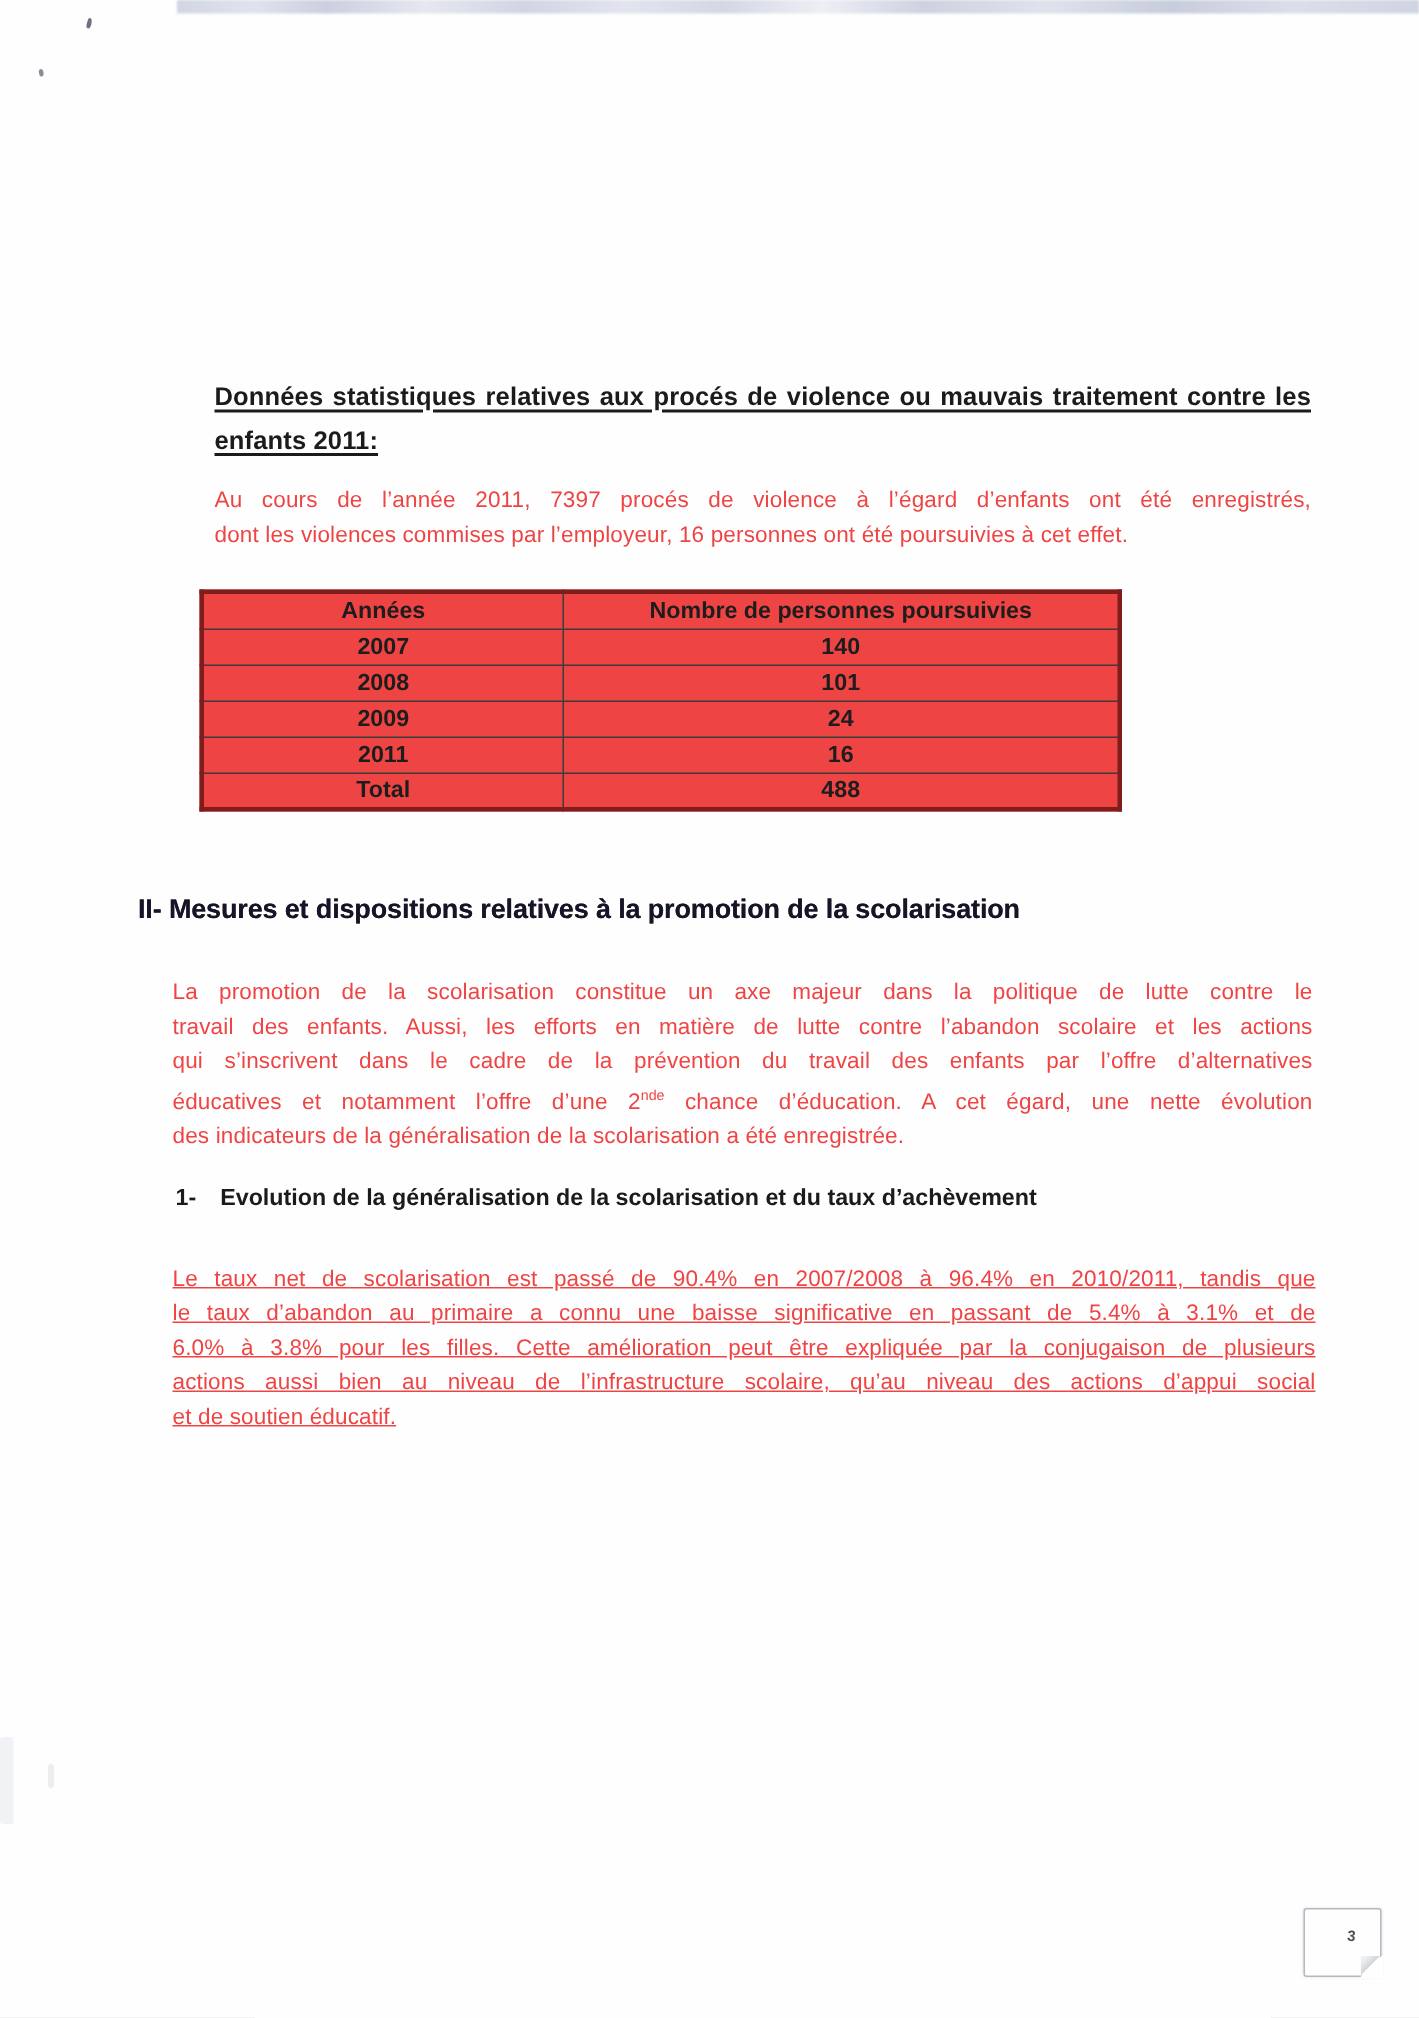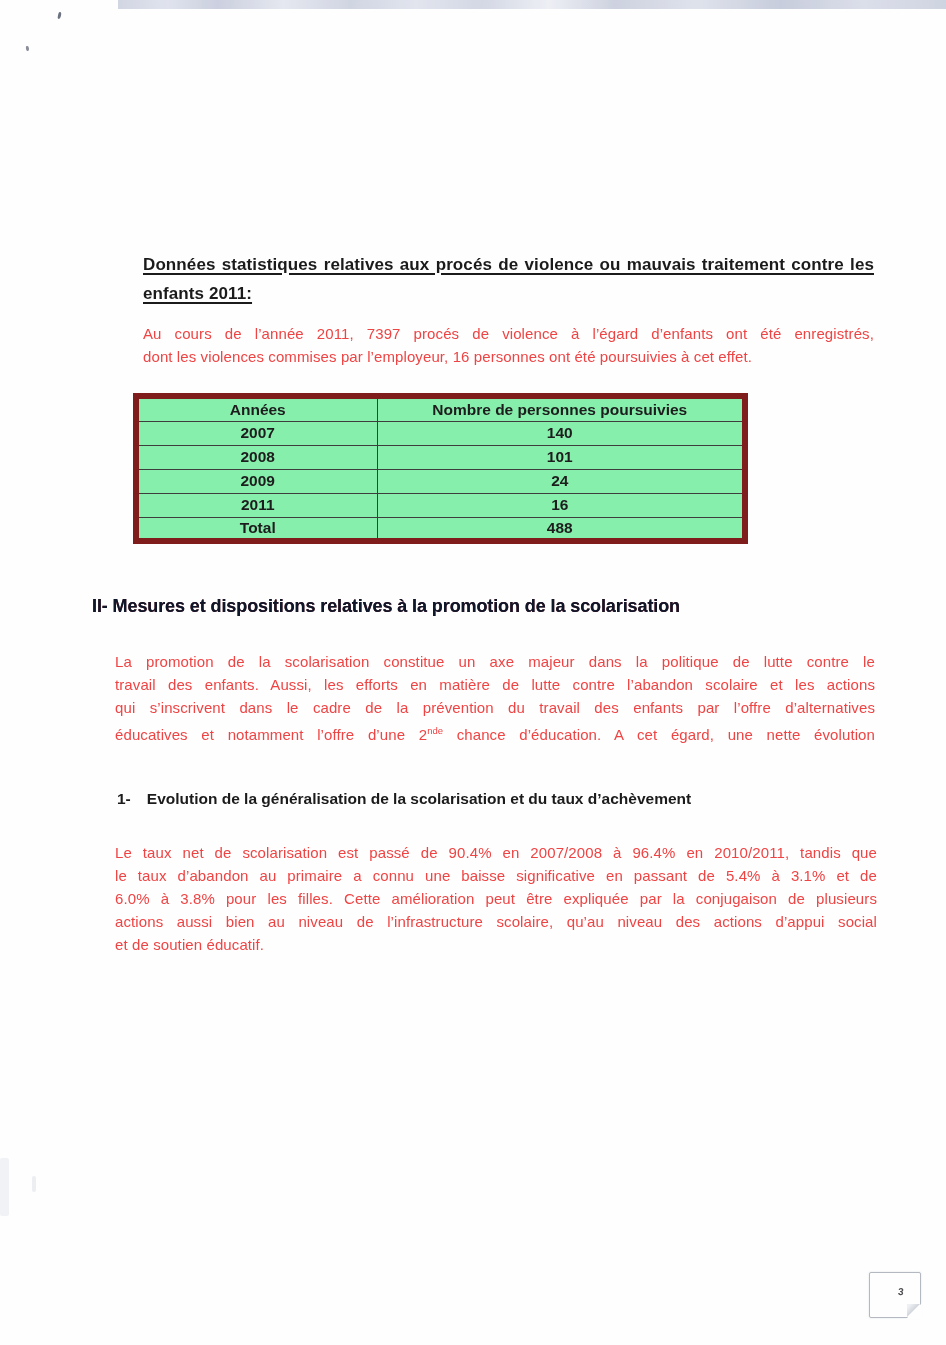--- a/index.html
+++ b/index.html
@@ -50,31 +50,31 @@
   .doc-title .tline { text-decoration: underline; text-decoration-thickness: 1.5px; text-underline-offset: 3px; }
 
   .para {
     position: absolute;
     font-size: 15px; line-height: 23px;
     color: #ef4444;
     letter-spacing: 0.1px;
   }
   .para-intro { left: 143px; top: 322px; width: 731px; }
   .para-scolarisation { left: 115px; top: 650px; width: 760px; }
-  .para-taux { left: 115px; top: 841px; width: 762px; }
+  .para-taux { left: 115px; top: 841px; width: 762px; text-decoration: underline; }
 
   sup.nde { font-size: 9.5px; vertical-align: 6px; letter-spacing: 0; }
 
   
   .stats-table {
     position: absolute; left: 133px; top: 393px; width: 615px;
     border-collapse: collapse;
-    border: 6px solid #7f1d1d;
+    border: 3px solid #7f1d1d;
     font-size: 15.5px; font-weight: 700; color: #1d1d1d;
-    background: #86efac;
+    background: #ef4444;
   }
   .stats-table th, .stats-table td {
     border: 1.5px solid #3d3d3d;
     text-align: center; vertical-align: middle;
     font-weight: 700;
   }
   .stats-table th { height: 25px; }
   .stats-table td { height: 24px; }
   .col-years { width: 241px; }
 
@@ -173,20 +173,21 @@
     </tbody>
   </table>
 
   <div class="section-heading">II- Mesures et dispositions relatives à la promotion de la scolarisation</div>
 
   <div class="para para-scolarisation">
     <div class="jline">La promotion de la scolarisation constitue un axe majeur dans la politique de lutte contre le</div>
     <div class="jline">travail des enfants. Aussi, les efforts en matière de lutte contre l’abandon scolaire et les actions</div>
     <div class="jline">qui s’inscrivent dans le cadre de la prévention du travail des enfants par l’offre d’alternatives</div>
     <div class="jline"><span>éducatives et notamment  l’offre d’une 2</span><sup class="nde">nde</sup><span> chance d’éducation. A cet égard, une nette évolution</span></div>
+    <div class="lline">des indicateurs de la généralisation de la scolarisation a été enregistrée.</div>
   </div>
 
   <div class="subsection">
     <span>1-</span>
     <span>Evolution de la généralisation de la scolarisation et du taux d’achèvement</span>
   </div>
 
   <div class="para para-taux">
     <div class="jline">Le taux net de scolarisation est passé de 90.4% en 2007/2008 à 96.4% en 2010/2011, tandis que</div>
     <div class="jline">le taux d’abandon au primaire  a connu une baisse significative en passant de 5.4% à 3.1% et de</div>

